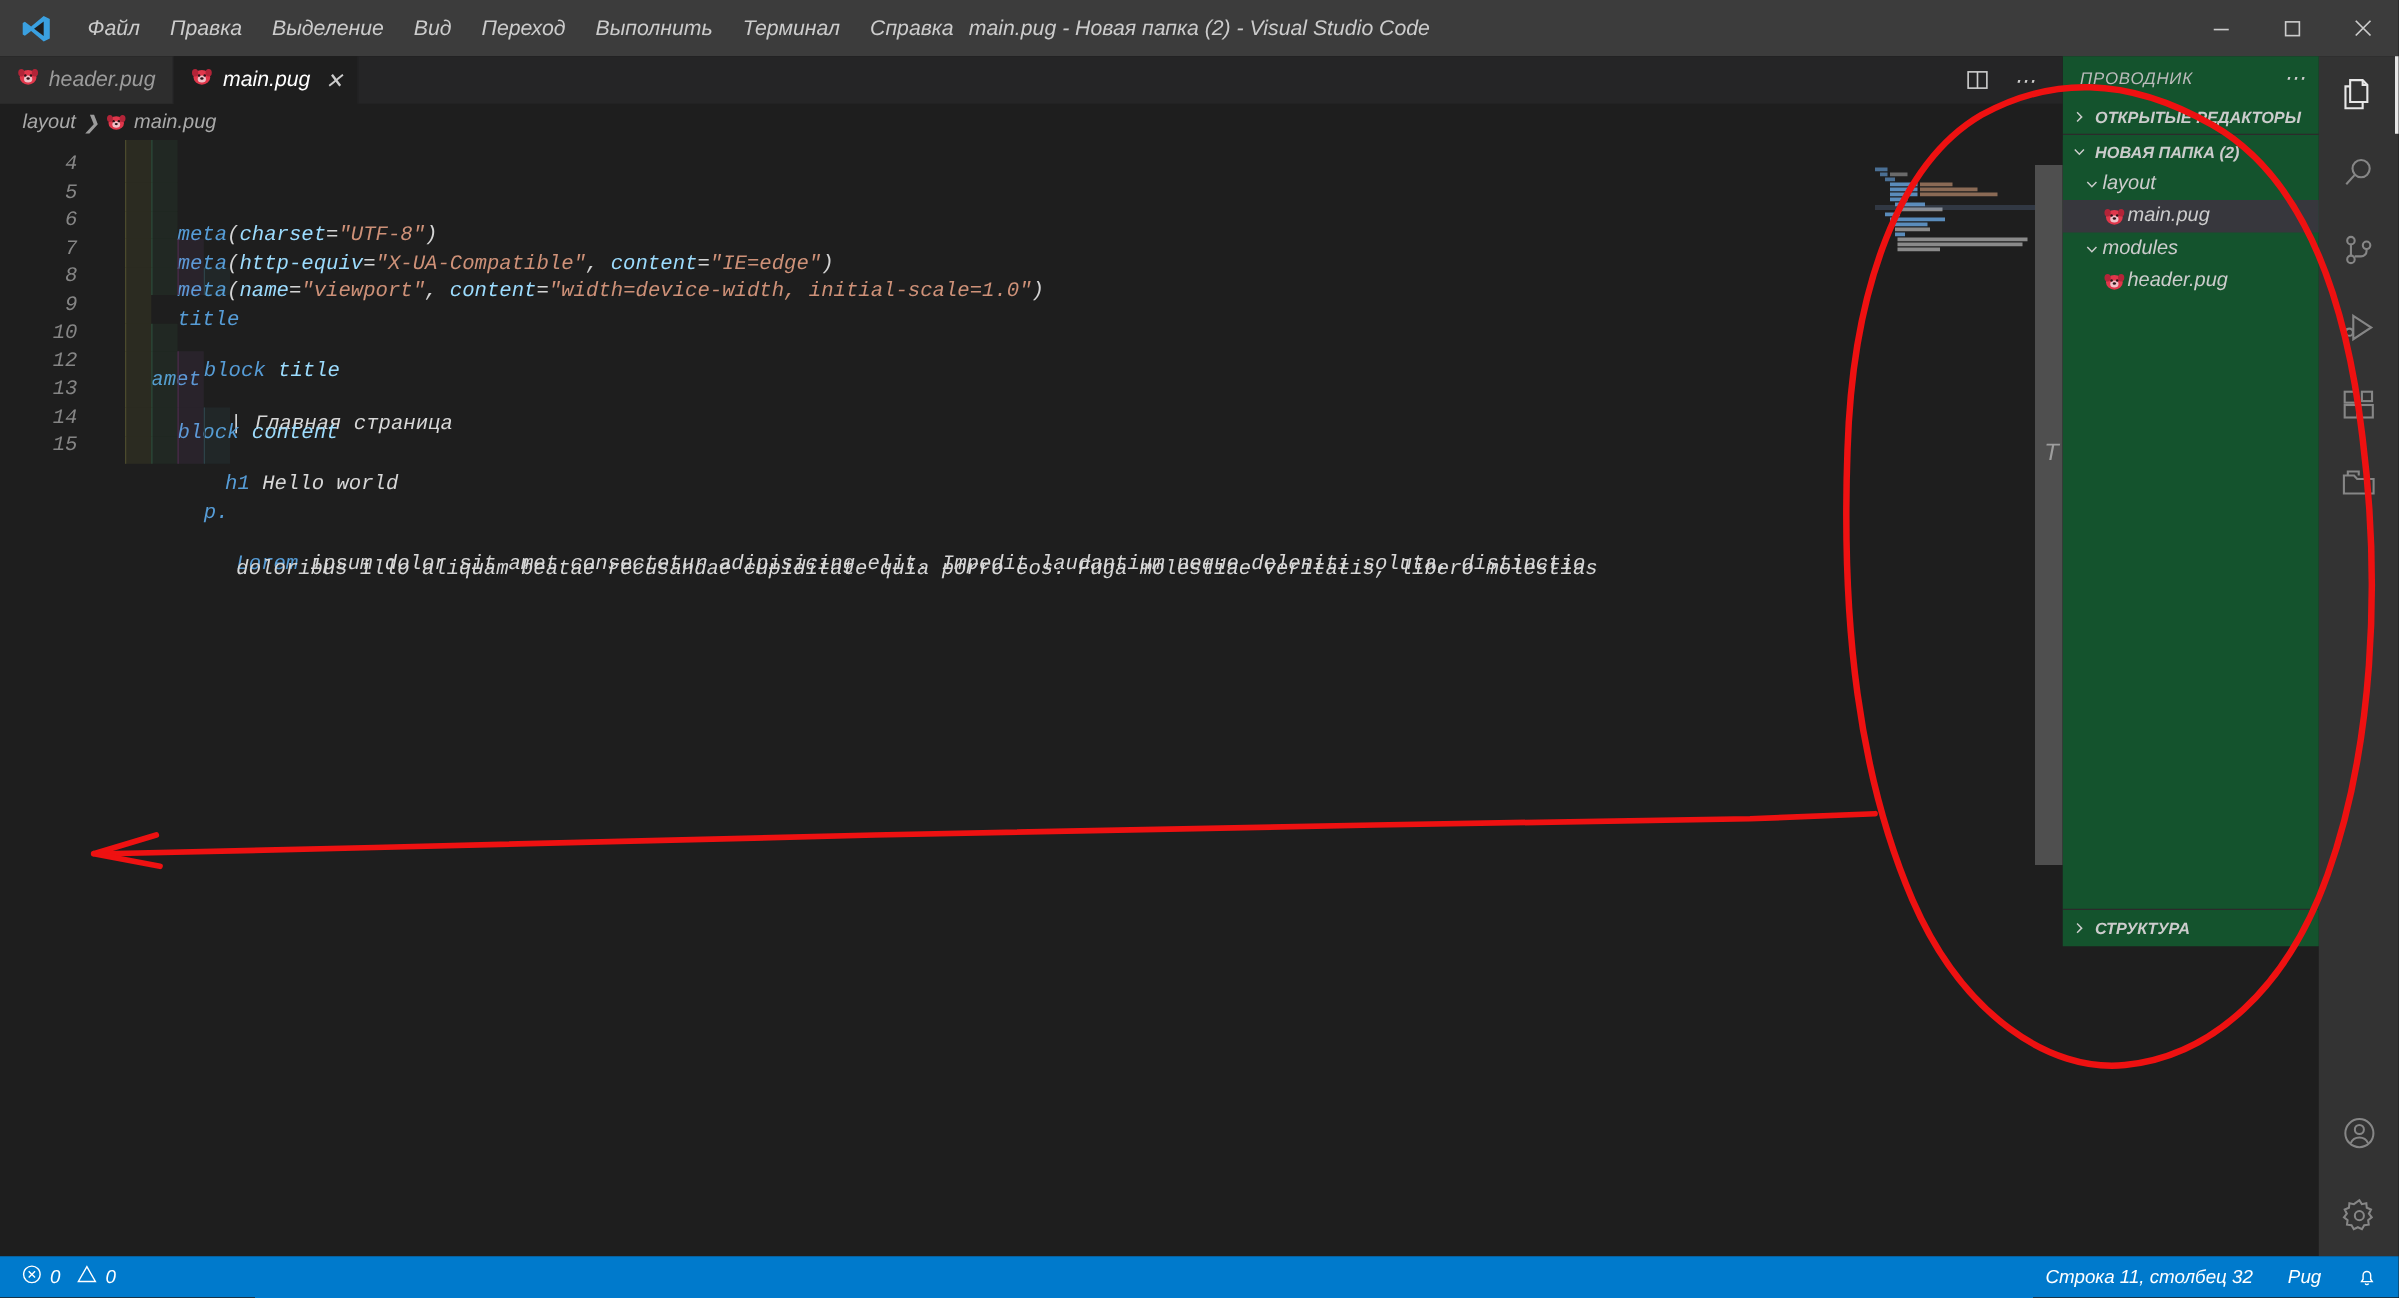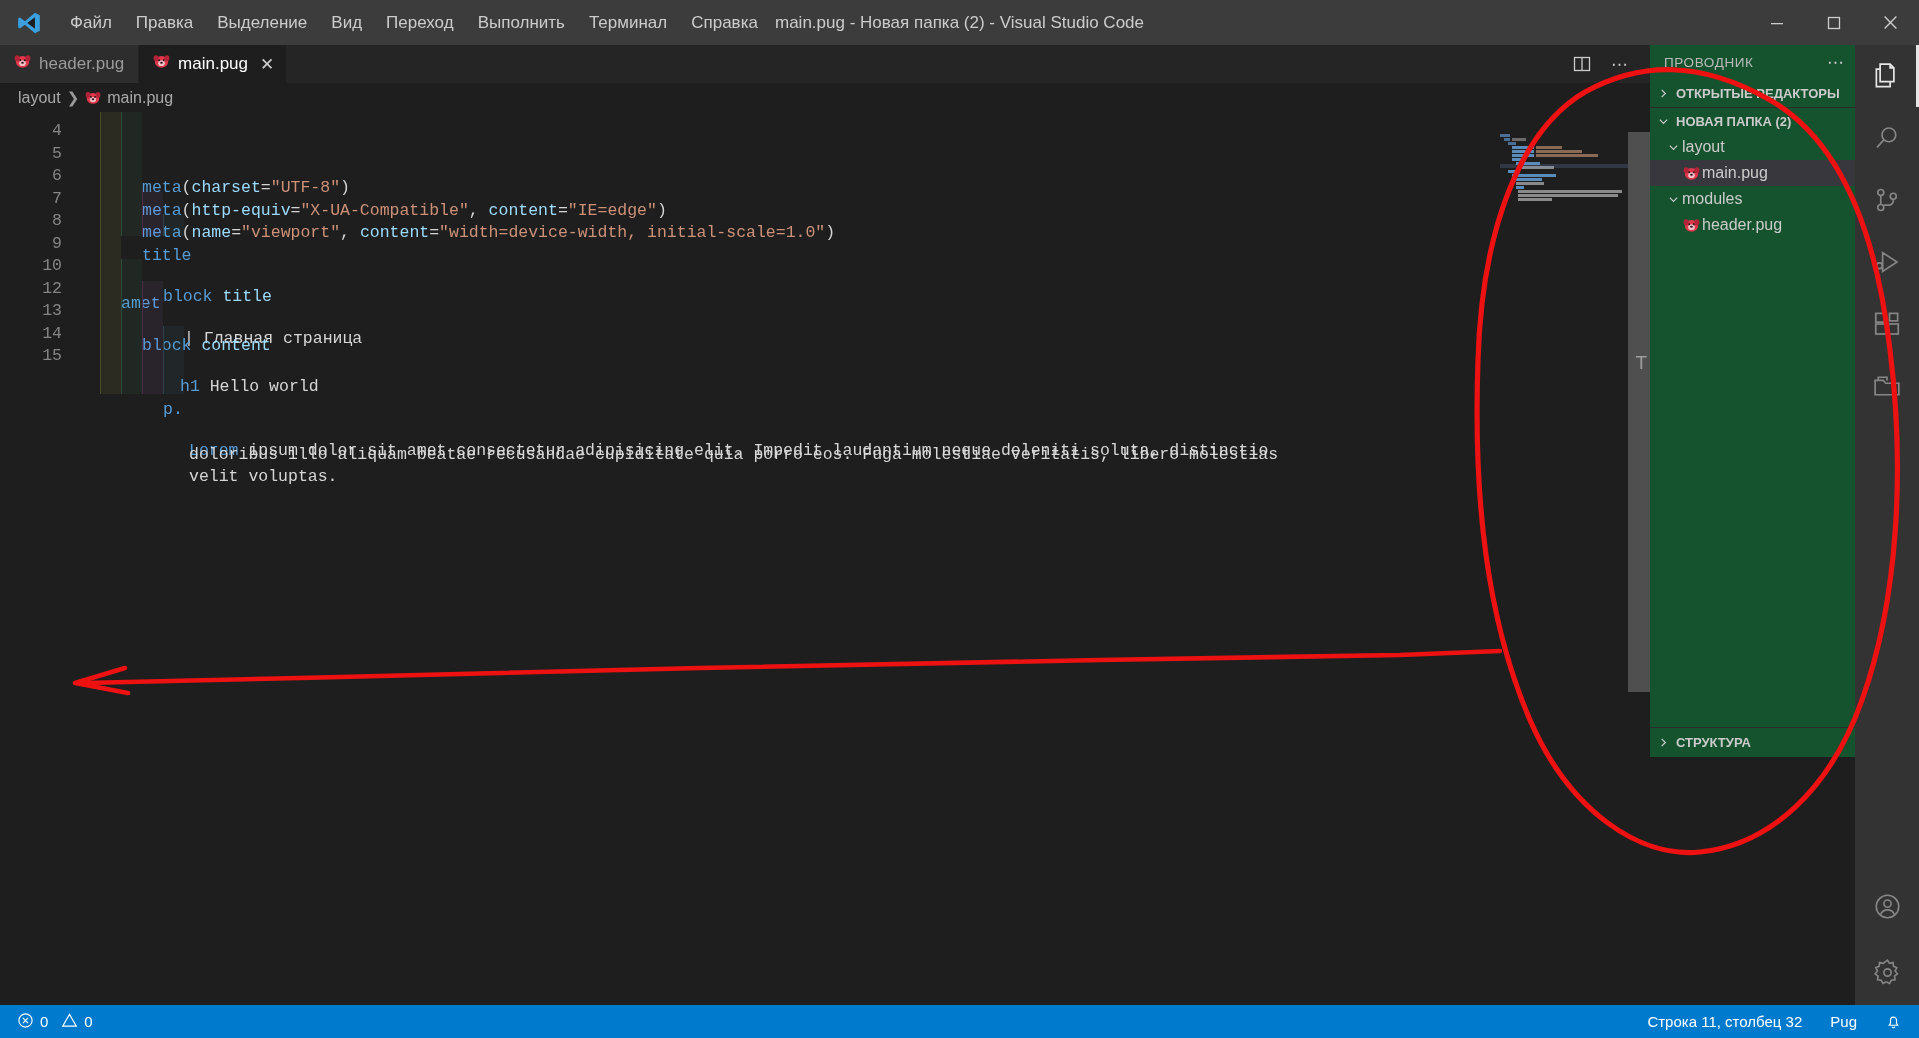--- a/index.html
+++ b/index.html
@@ -2,21 +2,21 @@
 <html><head>
 <meta charset="utf-8">
 <style>
   * { box-sizing: border-box; margin: 0; padding: 0; }
   html, body {
     width: 1919px; height: 1038px;
     background: #1e1e1e;
     font-family: "Liberation Sans", sans-serif;
     overflow: hidden;
   }
-  #app { position: relative; width: 1919px; height: 1038px; }
+  #app { position: relative; width: 1919px; height: 1038px; font-style: italic; }
 
   
   .titlebar {
     position: absolute; left: 0; top: 0; width: 1919px; height: 45px;
     background: #3c3c3c; display: flex; align-items: center;
     color: #cccccc; font-size: 17px; white-space: nowrap;
   }
   .vscode-logo { width: 58px; height: 45px; display: flex; align-items: center; justify-content: center; }
   .menu-item { padding: 0 12px; height: 45px; display: flex; align-items: center; cursor: default; }
   .title-center {
@@ -477,27 +477,20 @@
           <span class="guide g-purple" style="left:142px"></span>
           <span class="guide g-teal" style="left:163px"></span>
           <span class="code-text" style="left:189px"><span class="tok-tag">Lorem</span><span class="tok-txt"> ipsum dolor sit amet consectetur adipisicing elit. Impedit laudantium neque deleniti soluta, distinctio</span></span>
         </div>
         <div class="code-line">
           <span class="guide g-yellow" style="left:100px"></span>
           <span class="guide g-green" style="left:121px"></span>
           <span class="guide g-purple" style="left:142px"></span>
           <span class="guide g-teal" style="left:163px"></span>
           <span class="code-text tok-txt" style="left:189px">doloribus illo aliquam beatae recusandae cupiditate quia porro eos. Fuga molestiae veritatis, libero molestias</span>
-        </div>
-        <div class="code-line">
-          <span class="guide g-yellow" style="left:100px"></span>
-          <span class="guide g-green" style="left:121px"></span>
-          <span class="guide g-purple" style="left:142px"></span>
-          <span class="guide g-teal" style="left:163px"></span>
-          <span class="code-text tok-txt" style="left:189px">velit voluptas.</span>
         </div>
       </div>
     </div>
 
     <div class="minimap">
       <div style="position:relative;padding-top:22px">
         <div class="mm-hl" style="top:52px"></div>
         <div class="mm-line"><span class="mm-seg" style="width:10px;background:#4a6f94"></span></div>
         <div class="mm-line"><span class="mm-seg" style="width:6px;margin-left:4px;background:#4a6f94"></span><span class="mm-seg" style="width:14px;background:#6a6a6a"></span></div>
         <div class="mm-line"><span class="mm-seg" style="width:8px;margin-left:8px;background:#4a6f94"></span></div>

